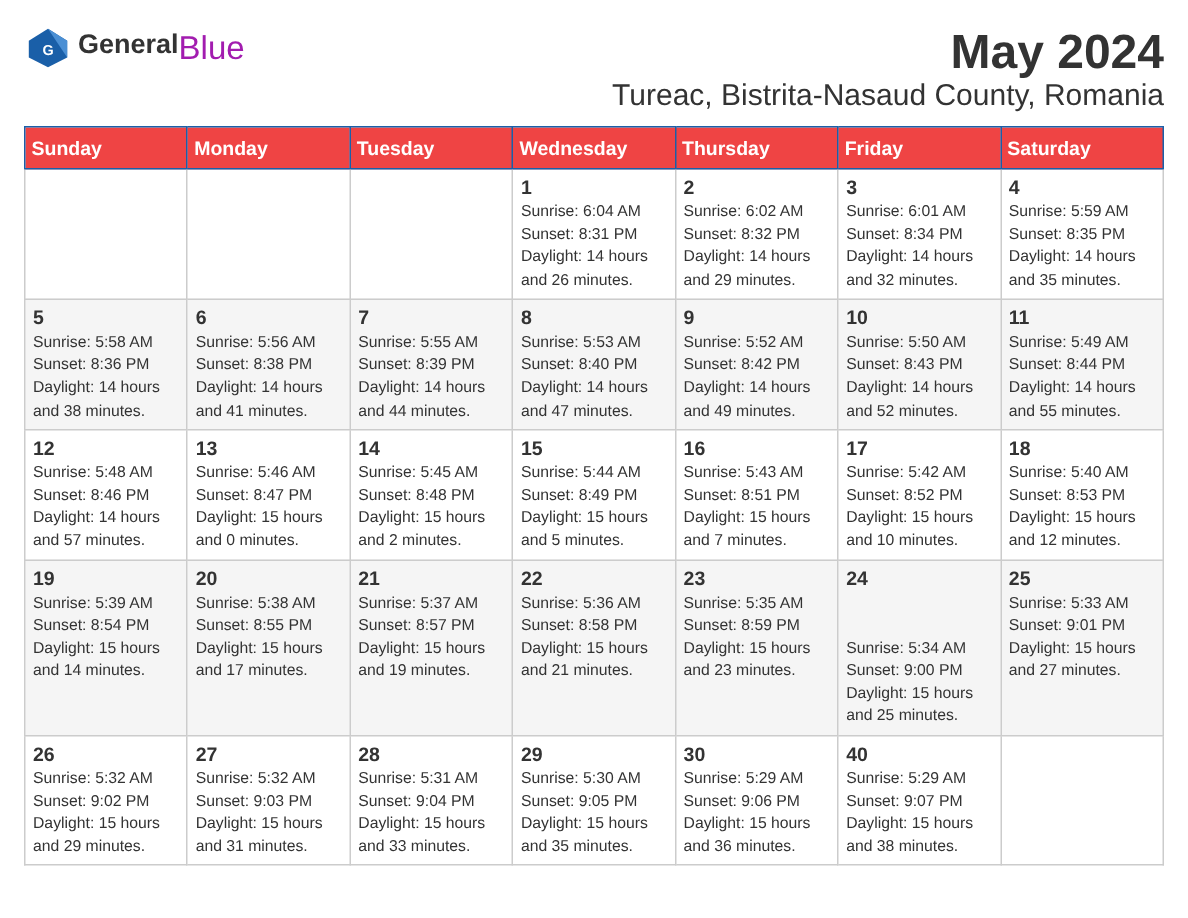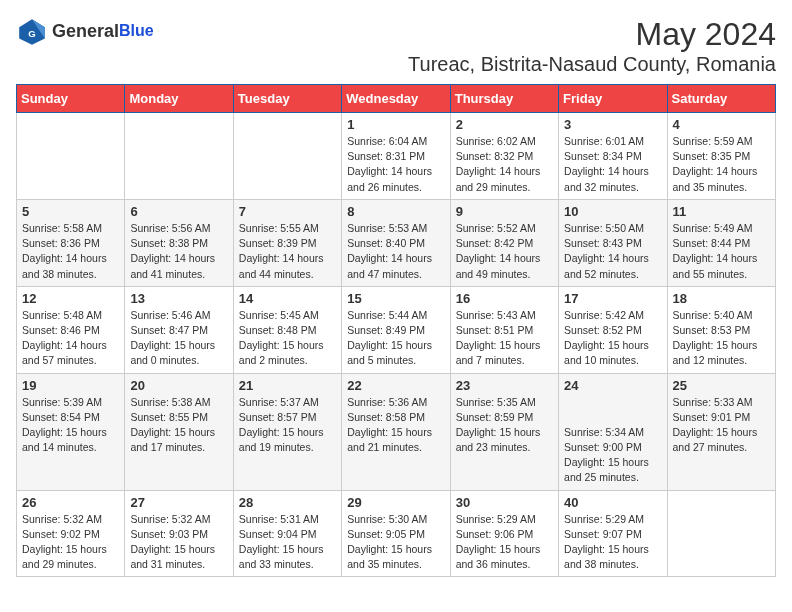--- a/index.html
+++ b/index.html
@@ -24,35 +24,35 @@
       display: flex;
       flex-direction: row;
       line-height: 1.1;
     }
     .logo-general {
       font-size: 18px;
       font-weight: bold;
       color: #333;
     }
     .logo-blue {
-      font-size: 16px;
-      font-weight: bold;
-      color: #1d4ed8;
+      font-size: 22px;
+      font-weight: normal;
+      color: #a21caf;
     }
     .logo-icon {
       width: 32px;
       height: 32px;
       margin-right: 4px;
     }
     .title-block {
       text-align: right;
     }
     .month-year {
       font-size: 32px;
-      font-weight: normal;
+      font-weight: bold;
       color: #333;
     }
     .location {
       font-size: 20px;
       color: #333;
     }
     .calendar {
       width: 100%;
       border-collapse: collapse;
       border: 1px solid #ccc;

